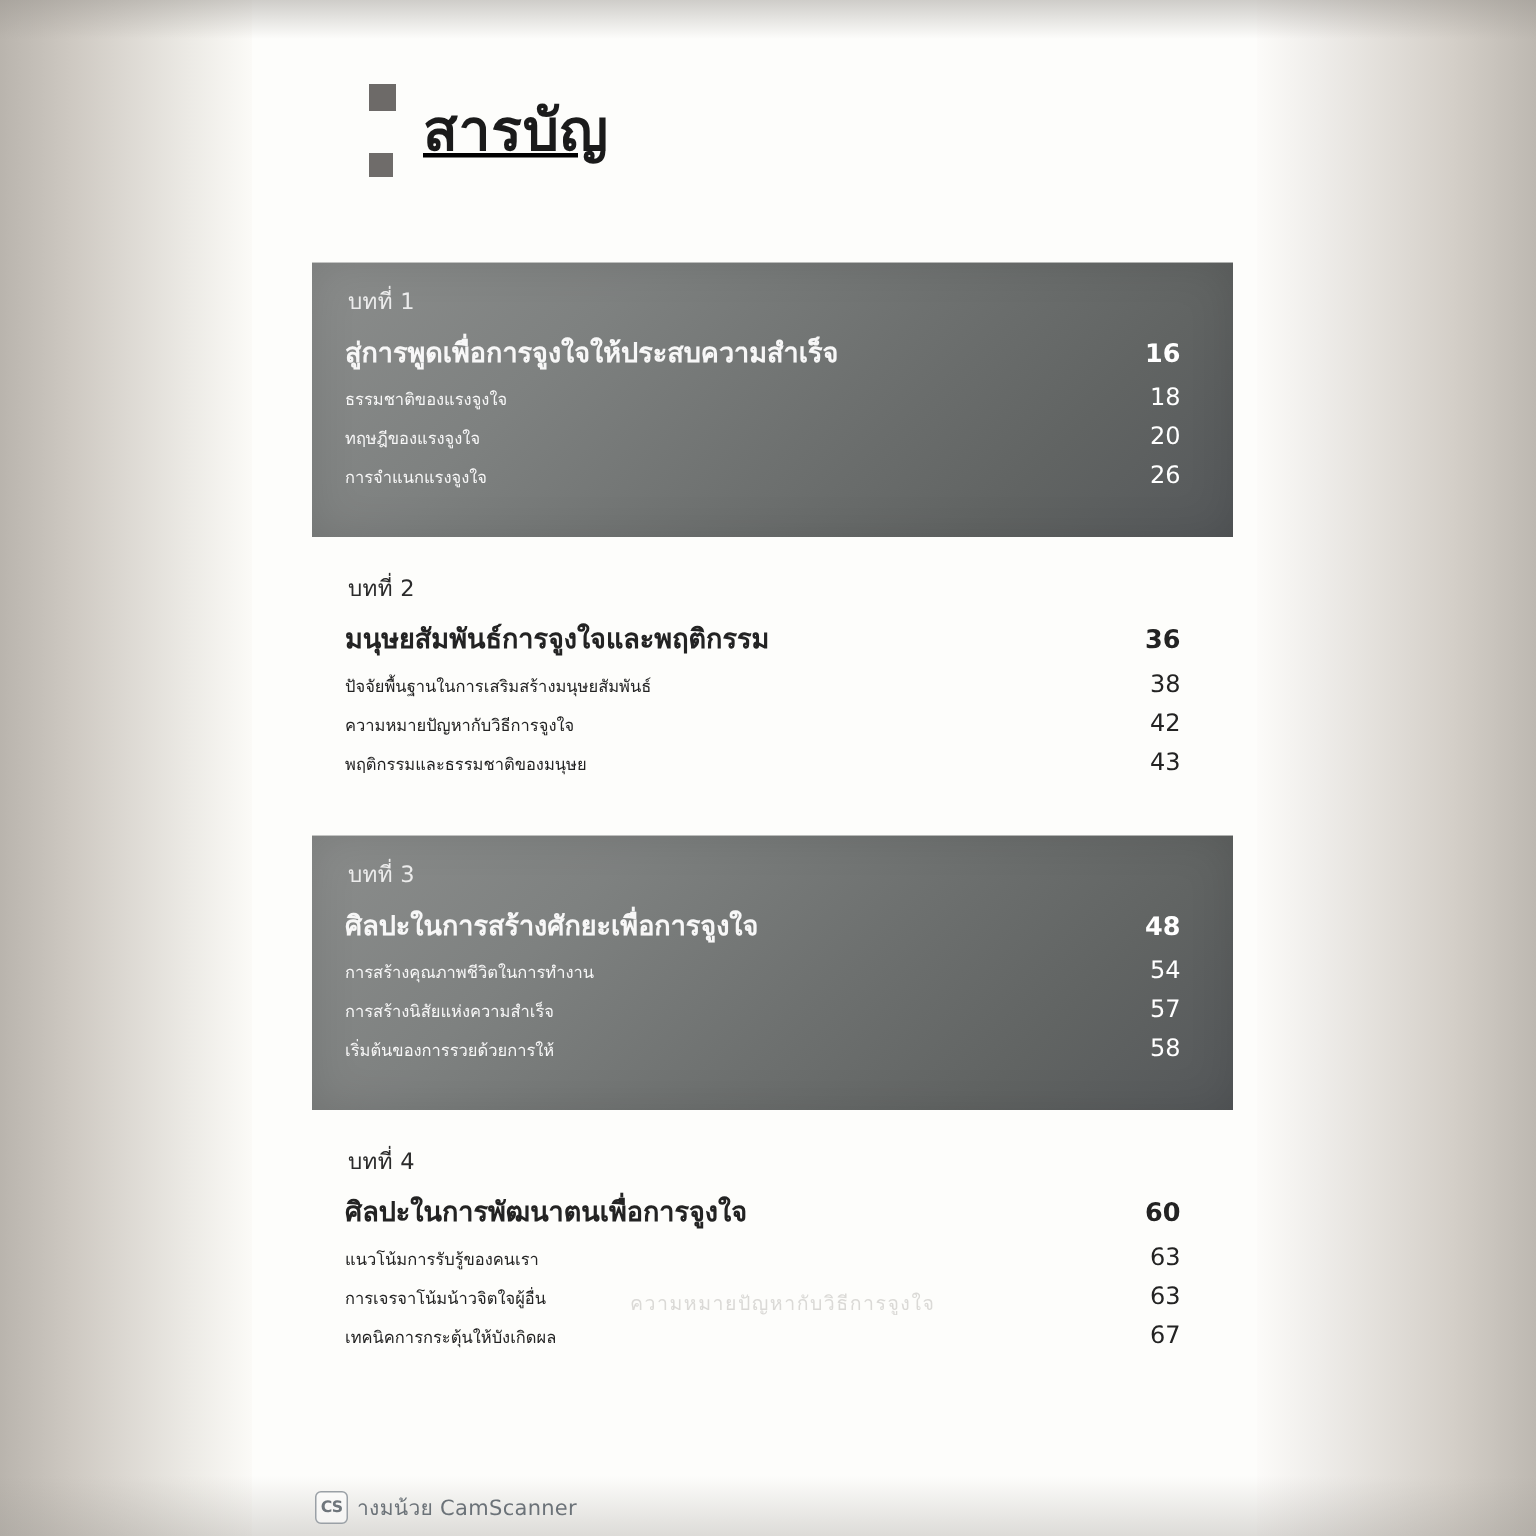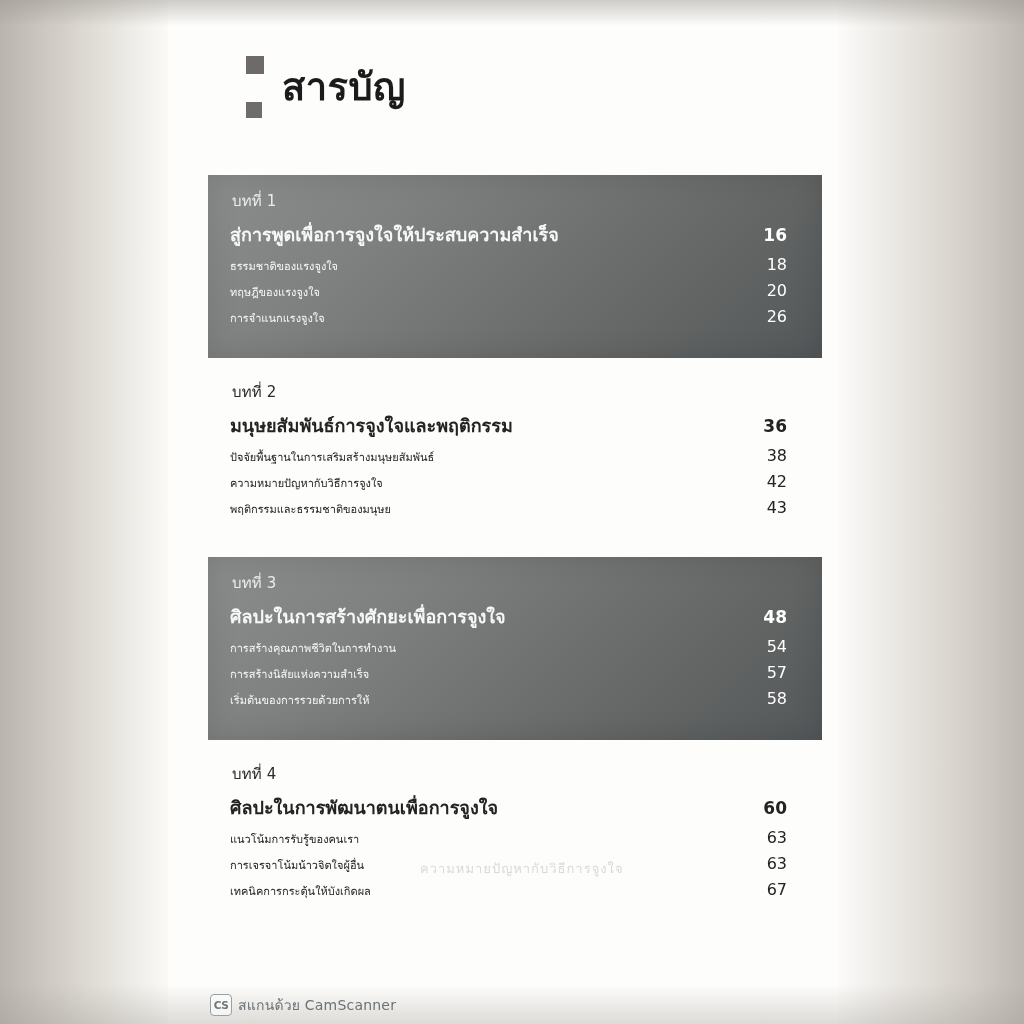--- a/index.html
+++ b/index.html
@@ -57,20 +57,21 @@
     height: 1024px;
   }
 
   
   .title-row {
     position: absolute;
     left: 246px;
     top: 56px;
     display: flex;
     align-items: center;
+    text-decoration: underline;
   }
   .title-marks {
     display: flex;
     flex-direction: column;
     justify-content: space-between;
     height: 62px;
     margin-right: 18px;
   }
   .sq {
     width: 18px;
@@ -293,16 +294,16 @@
         <span class="page-no">67</span>
       </div>
     </div>
 
   </div>
 
   <div class="ghost">ความหมายปัญหากับวิธีการจูงใจ</div>
 
   <div class="watermark">
     <div class="cs-badge">CS</div>
-    <div class="cs-text">สแกนด้วย CamScanner</div>
+    <div class="cs-text">างมน้วย CamScanner</div>
   </div>
 
 </div>
 
 </body></html>

